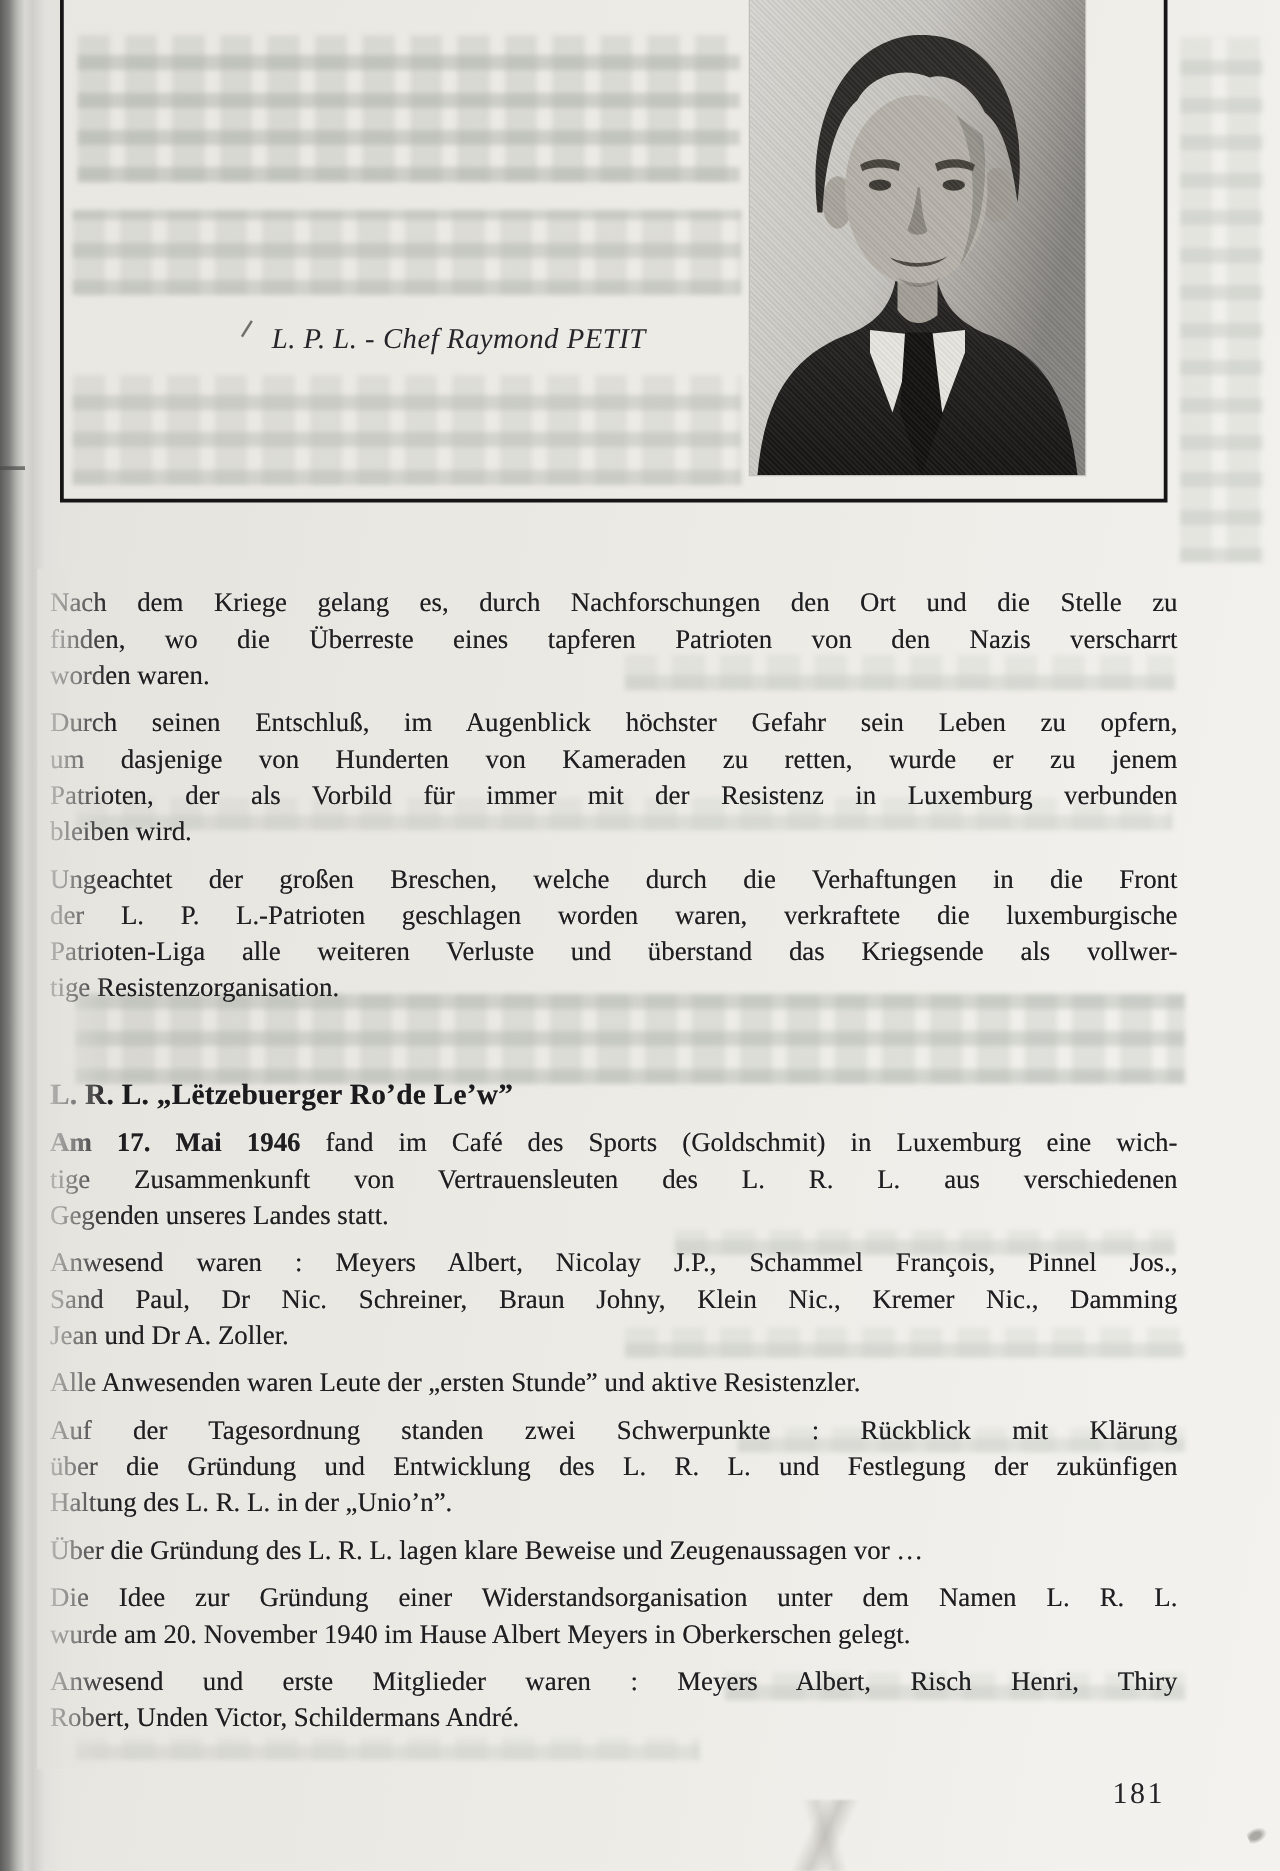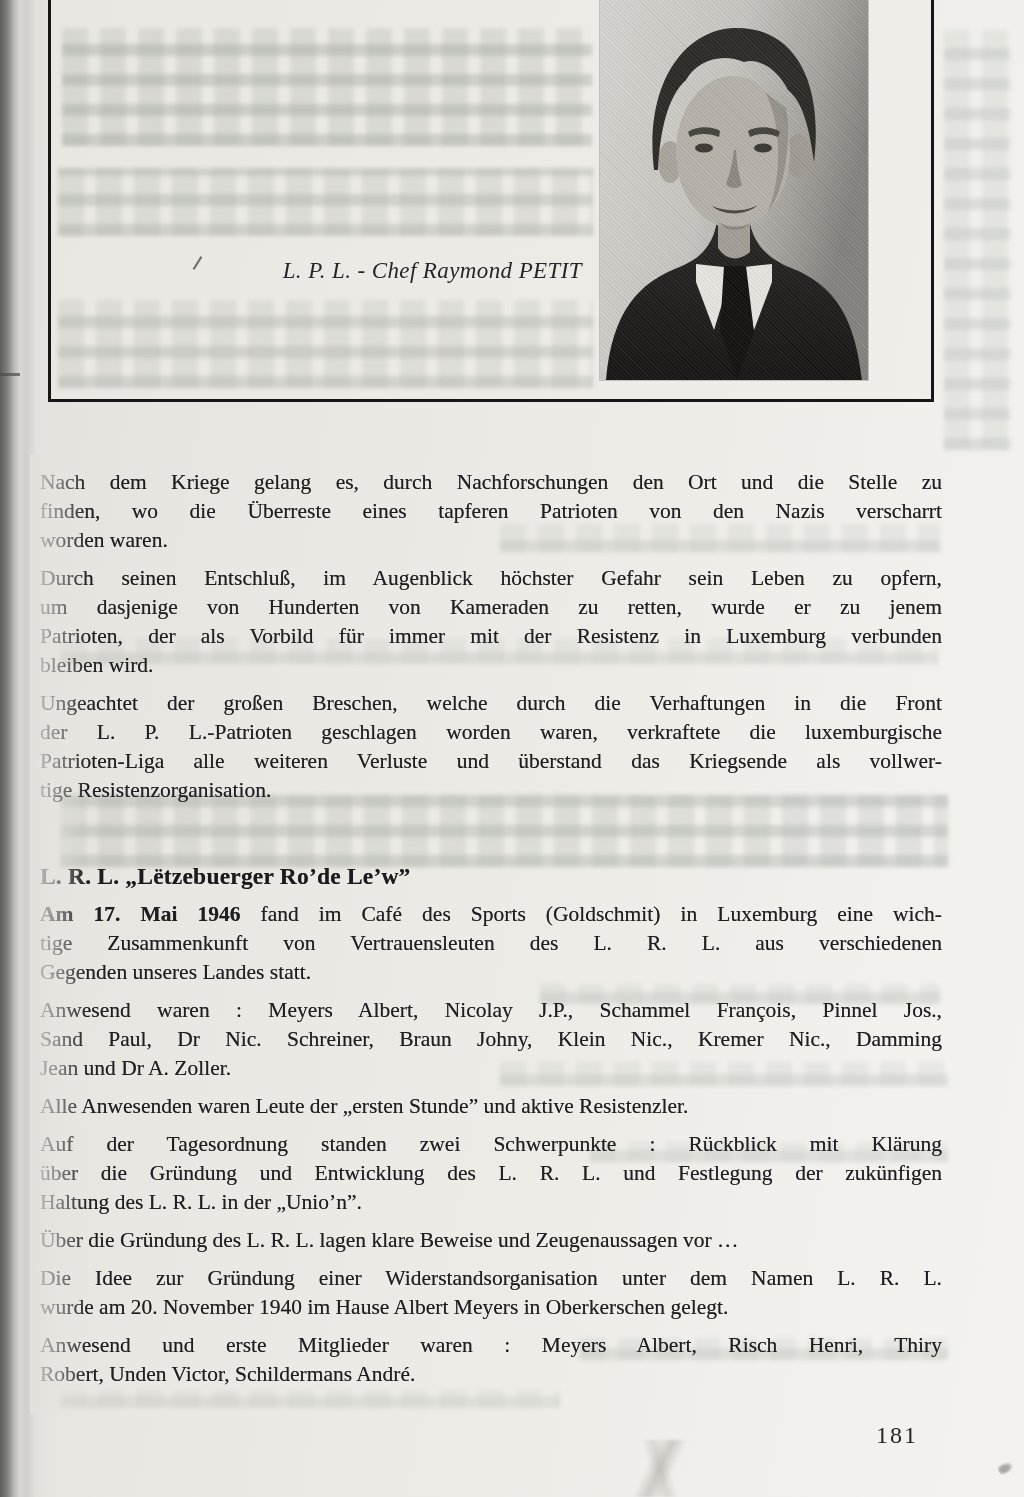--- a/index.html
+++ b/index.html
@@ -33,21 +33,21 @@
   }
   .portrait svg { display: block; width: 100%; height: 100%; }
   .halftone {
     left: 600px; top: 0px; width: 268px; height: 380px;
     background: repeating-linear-gradient(45deg,
       rgba(255,255,255,0.055) 0 1.5px, rgba(20,20,20,0.05) 1.5px 3px);
     pointer-events: none;
   }
   .caption {
     left: 152px; top: 258px; width: 430px;
-    text-align: right;
+    text-align: center;
     font-style: italic;
     font-size: 23px;
     letter-spacing: 0.4px;
     color: #26262a;
   }
   .scratch {
     left: 190px; top: 262px; width: 15px; height: 2px;
     background: rgba(70,70,66,0.75);
     transform: rotate(-58deg);
   }
@@ -88,20 +88,21 @@
       rgba(226,225,220,0.92) 0%, rgba(228,227,222,0.55) 45%, rgba(230,229,224,0) 100%);
     pointer-events: none;
     z-index: 5;
   }
 
   .page-number {
     left: 876px; top: 1422px; width: 70px;
     font-size: 24px;
     letter-spacing: 2px;
     color: #242427;
+    text-align: center;
   }
 
   
   .dash-mark { left: 0px; top: 373px; width: 20px; height: 3px; background: rgba(75,75,72,0.7); }
   .crease {
     left: 600px; top: 1440px; width: 120px; height: 57px;
     background:
       linear-gradient(115deg, rgba(0,0,0,0) 40%, rgba(176,174,168,0.55) 50%, rgba(0,0,0,0) 60%),
       linear-gradient(75deg, rgba(0,0,0,0) 42%, rgba(186,184,178,0.45) 50%, rgba(0,0,0,0) 58%);
     filter: blur(1px);

